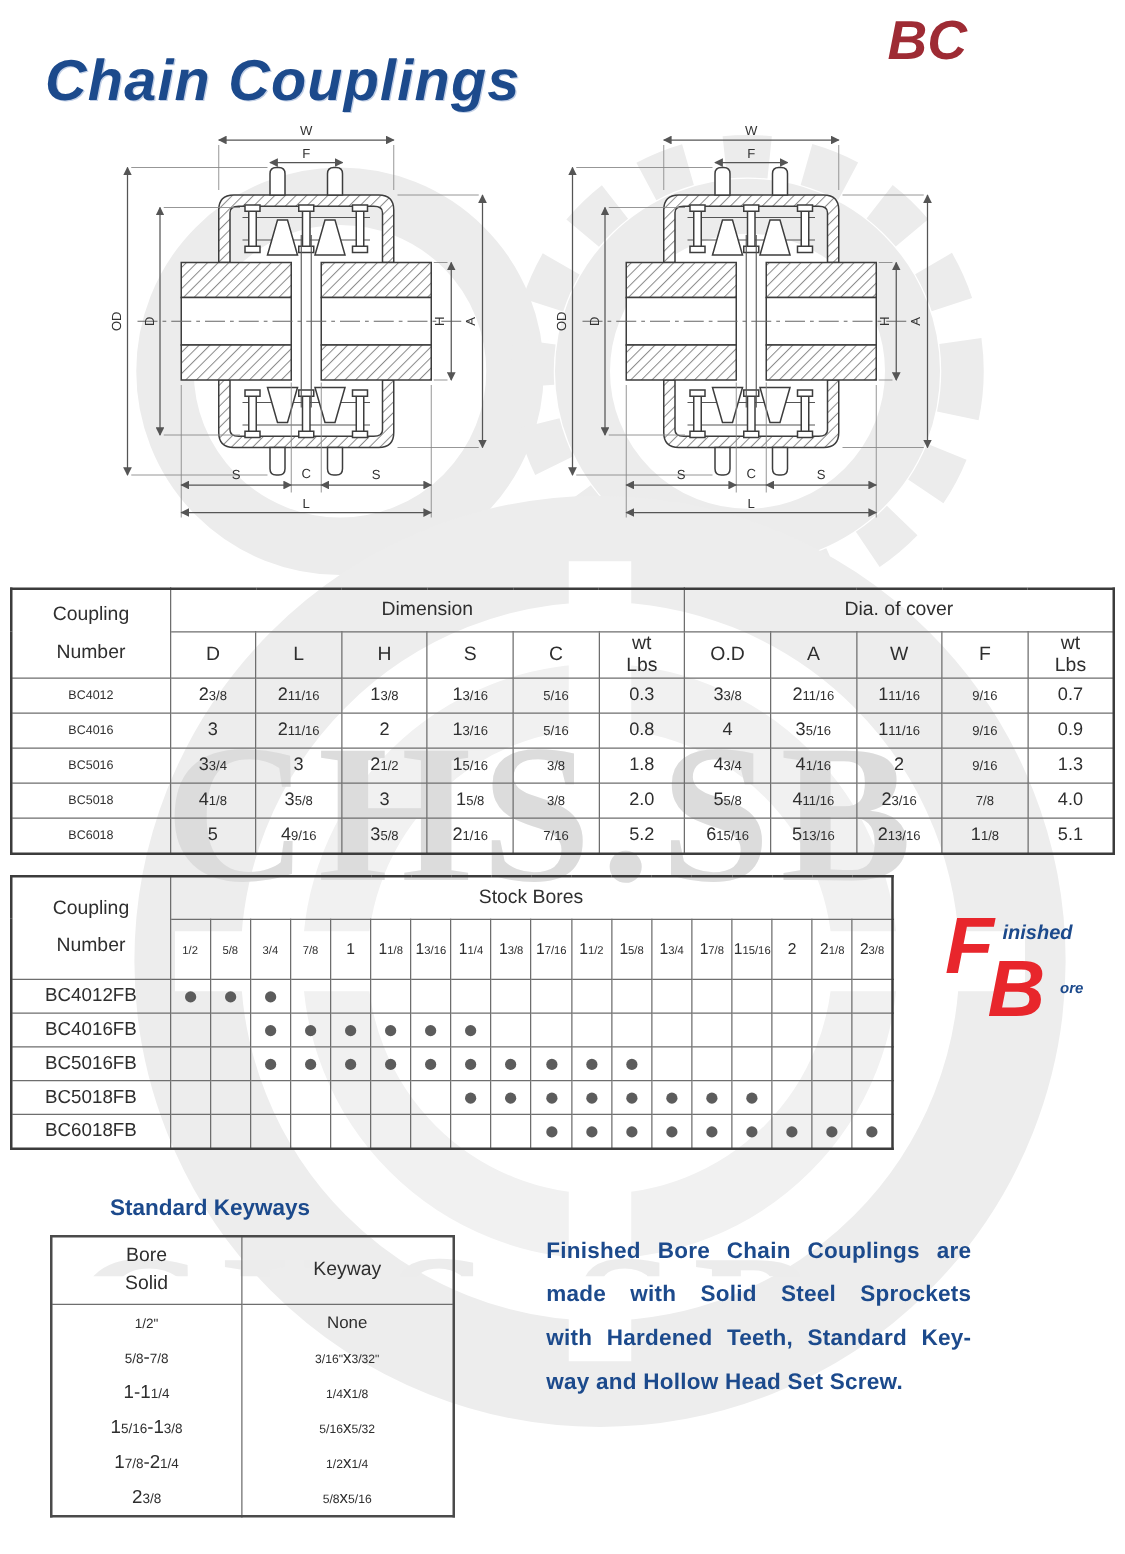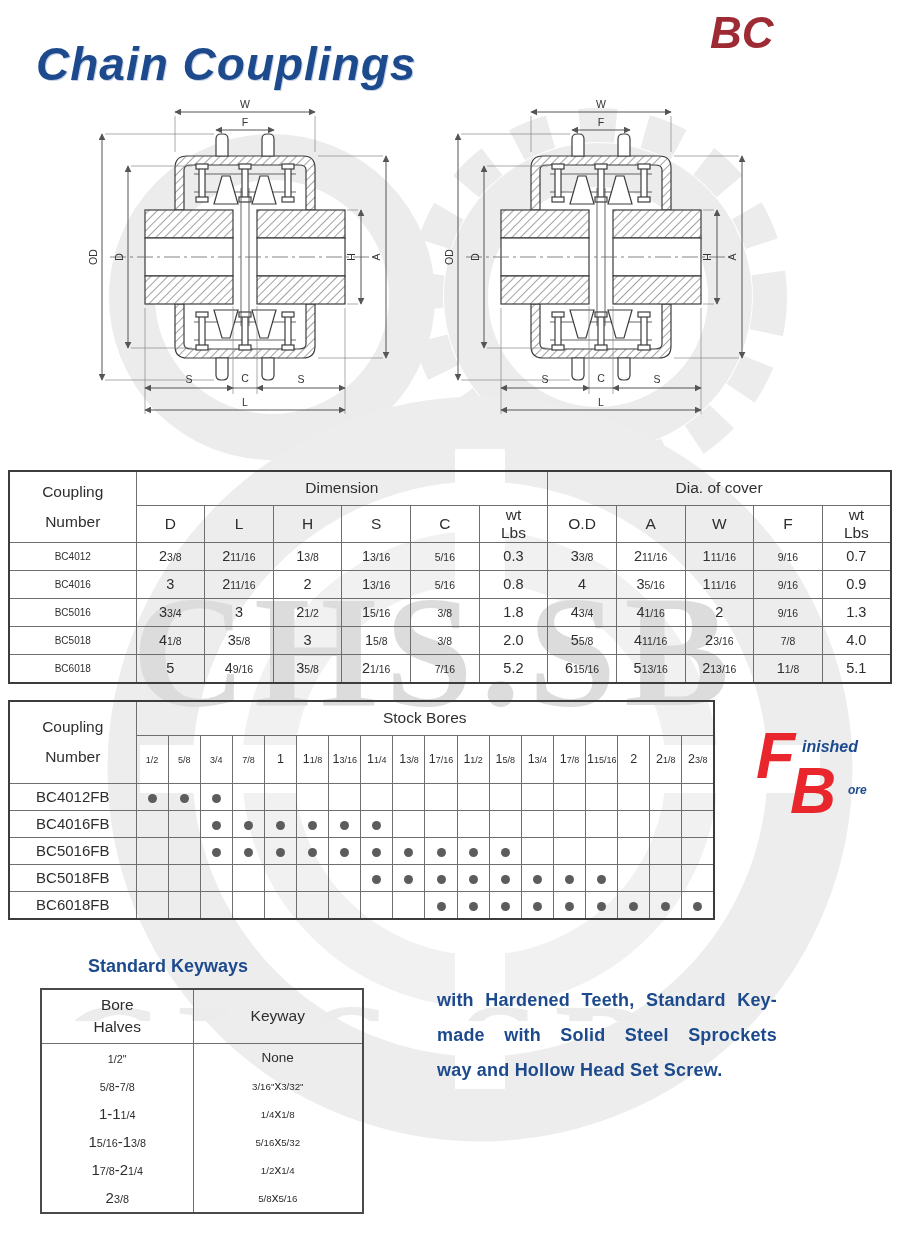--- a/index.html
+++ b/index.html
@@ -444,21 +444,21 @@
   <h2 class="kw-title">Standard Keyways</h2>
   <table class="kw-table">
     <colgroup>
         <col style="width:152px">
         <col style="width:170px">
       </colgroup>
     <thead>
       <tr>
         <th class="kw-th">
           <div>Bore</div>
-          <div>Halves</div>
+          <div>Solid</div>
         </th>
         <th>Keyway</th>
       </tr>
     </thead>
     <tbody id="kw-body">
         <tr>
           <td class="kw-bore"><span class="fr">1/2"</span></td>
           <td class="kw-keyway">None</td>
         </tr>
         <tr>
@@ -478,18 +478,19 @@
           <td class="kw-keyway"><span class="fr">1/2</span>x<span class="fr">1/4</span></td>
         </tr>
         <tr>
           <td class="kw-bore">2<span class="fr">3/8</span></td>
           <td class="kw-keyway"><span class="fr">5/8</span>x<span class="fr">5/16</span></td>
         </tr>
       </tbody>
   </table>
 
   <div class="description" id="description">
+      <div class="dl">Finished Bore Chain Couplings are</div>
+      <div class="dl">made with Solid Steel Sprockets</div>
       <div class="dl">with Hardened Teeth, Standard Key-</div>
-      <div class="dl">made with Solid Steel Sprockets</div>
       <div class="dl last">way and Hollow Head Set Screw.</div>
     </div>
 
 </div>
 
 </body></html>

